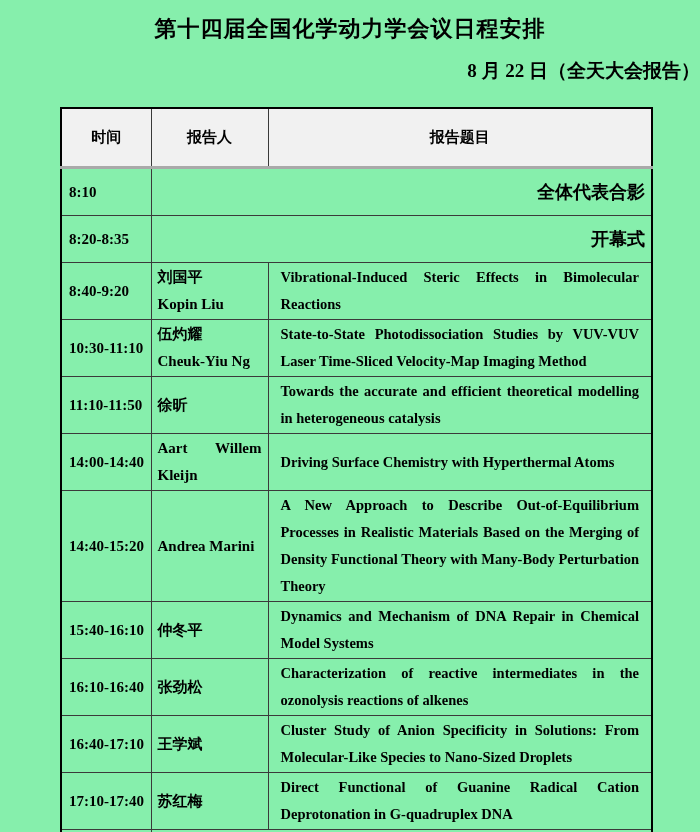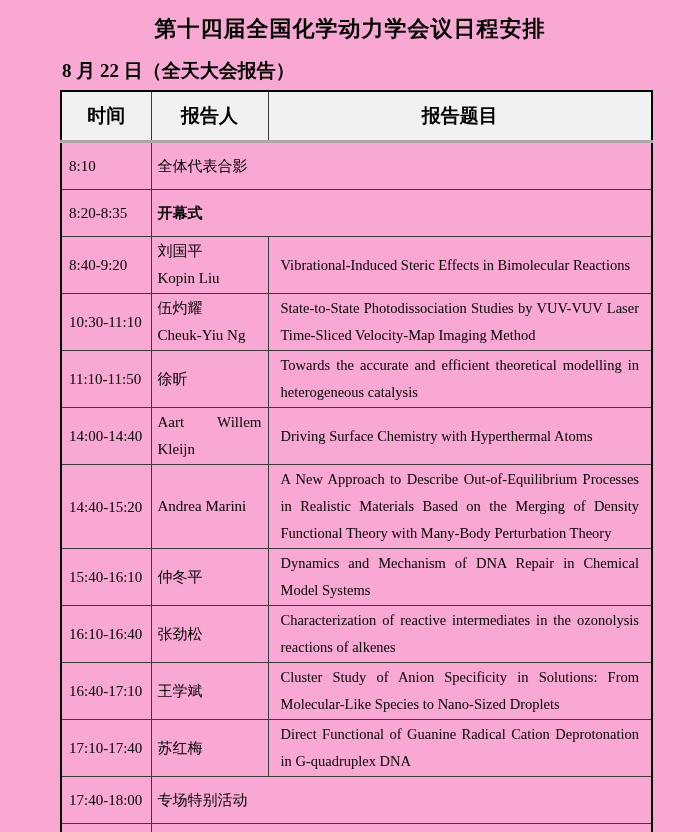--- a/index.html
+++ b/index.html
@@ -5,85 +5,87 @@
   html, body {
     margin: 0;
     padding: 0;
     background: #ffffff;
     color: #000000;
     font-family: "Liberation Serif", "DejaVu Serif", serif;
   }
   .page {
     width: 700px;
     height: 832px;
-    background: #f9a8d4;
+    background: #86efac;
     box-sizing: border-box;
     padding-top: 10px;
     overflow: hidden;
   }
   .doc-title {
     text-align: center;
     font-size: 22px;
     font-weight: bold;
     margin: 4px 0 14px 0;
     letter-spacing: 1px;
   }
   .date-heading {
     font-size: 19px;
     font-weight: bold;
-    margin: 0 0 6px 62px;
+    margin: 0 0 23px 62px;
+    text-align: right;
   }
   table.schedule {
     border-collapse: collapse;
     table-layout: fixed;
     width: 591px;
     margin-left: 60px;
     border: 2px solid #000000;
   }
   col.c-time    { width: 90px; }
   col.c-speaker { width: 117px; }
   col.c-title   { width: 384px; }
   th {
     background: #f1f1f1;
     border: 1px solid #3a3a3a;
     border-bottom: 3px solid #a9a9a9;
-    font-size: 19px;
+    font-size: 15px;
     font-weight: bold;
-    padding: 11px 4px;
+    padding: 19px 4px;
     text-align: center;
   }
   td {
     border: 1px solid #3a3a3a;
     font-size: 14.5px;
     vertical-align: middle;
     box-sizing: border-box;
+    font-weight: bold;
   }
   td.time-cell {
     padding: 2px 3px 2px 7px;
     font-size: 15px;
     line-height: 24px;
     white-space: nowrap;
   }
   td.speaker-cell {
     padding: 1px 6px;
     font-size: 15px;
     line-height: 27px;
     text-align: justify;
   }
   td.talk-title-cell {
     padding: 1px 12px;
     line-height: 27px;
     text-align: justify;
     text-justify: inter-word;
   }
   td.center-cell {
-    text-align: left;
+    text-align: right;
     padding: 12px 6px;
     line-height: 22px;
-    font-size: 15px;
+    font-size: 18px;
   }
   td.bold-cell { font-weight: bold; }
 </style>
 </head>
 <body>
 
 <div class="page">
   <div class="doc-title">第十四届全国化学动力学会议日程安排</div>
   <div class="date-heading">8 月 22 日（全天大会报告）</div>
 

